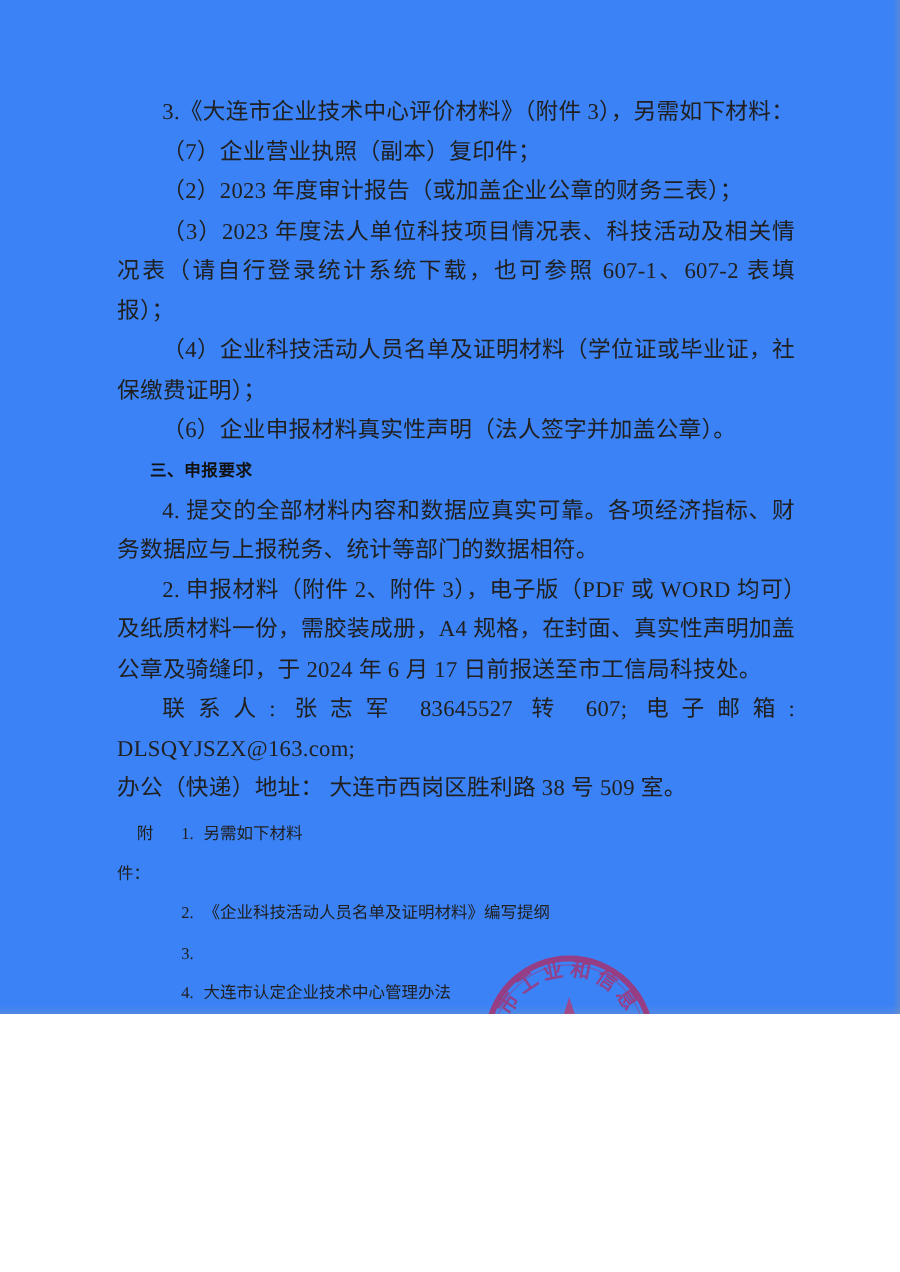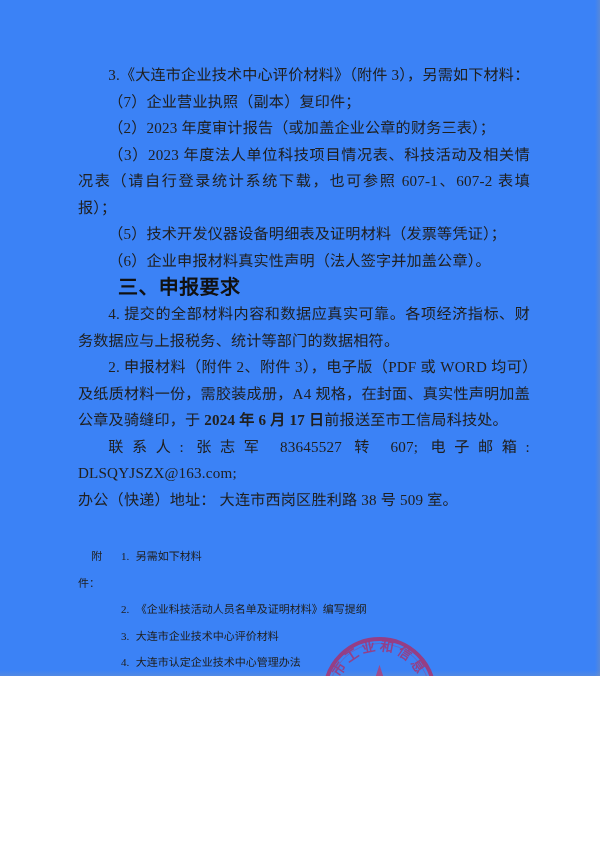--- a/index.html
+++ b/index.html
@@ -47,29 +47,29 @@
     line-height: 26.5px;
     letter-spacing: 0.2px;
     text-align: justify;
     text-justify: inter-ideograph;
     color: #202020;
   }
   p.indent2 { text-indent: 2em; }
 
   .heading {
     margin: 0;
-    font-size: 20px;
+    font-size: 11px;
     line-height: 27px;
     font-weight: bold;
     text-indent: 2em;
     letter-spacing: 0.4px;
     color: #111111;
   }
 
-  b.strongdate { font-weight: bold; }
+  b.strongdate { font-weight: normal; }
 
   
   .attach-block {
     position: absolute;
     left: 78px;
     top: 543px;
     width: 452px;
   }
   .attach-row {
     display: flex;
@@ -144,21 +144,21 @@
 
   <div class="scan-edge-right"></div>
   <div class="scan-edge-bottom"></div>
 
   <div class="body-area">
 
     <p class="para indent2">3.《大连市企业技术中心评价材料》（附件 3），另需如下材料：</p>
     <p class="para indent2">（7）企业营业执照（副本）复印件；</p>
     <p class="para indent2">（2）2023 年度审计报告（或加盖企业公章的财务三表）；</p>
     <p class="para indent2">（3）2023 年度法人单位科技项目情况表、科技活动及相关情况表（请自行登录统计系统下载，也可参照 607-1、607-2 表填报）；</p>
-    <p class="para indent2">（5）技术开发仪器设备明细表及证明材料（发票等凭证）；</p>
+    <p class="para indent2">（4）企业科技活动人员名单及证明材料（学位证或毕业证，社保缴费证明）；</p>
     <p class="para indent2">（6）企业申报材料真实性声明（法人签字并加盖公章）。</p>
 
     <p class="heading">三、申报要求</p>
 
     <p class="para indent2">4. 提交的全部材料内容和数据应真实可靠。各项经济指标、财务数据应与上报税务、统计等部门的数据相符。</p>
 
     <p class="para indent2"><span>2. 申报材料（附件 2、附件 3），电子版（PDF 或 WORD 均可）及纸质材料一份，需胶装成册，A4 规格，在封面、真实性声明加盖公章及骑缝印，于 </span><b class="strongdate">2024 年 6 月 17 日</b><span>前报送至市工信局科技处。</span></p>
 
     <p class="para indent2">联系人: 张志军 83645527 转 607; 电子邮箱: DLSQYJSZX@163.com;</p>
     <p class="para">办公（快递）地址： 大连市西岗区胜利路 38 号 509 室。</p>
@@ -172,21 +172,20 @@
       <span class="attach-text">另需如下材料</span>
     </div>
     <div class="attach-row">
       <span class="attach-label"></span>
       <span class="attach-num">2.</span>
       <span class="attach-text">《企业科技活动人员名单及证明材料》编写提纲</span>
     </div>
     <div class="attach-row">
       <span class="attach-label"></span>
       <span class="attach-num">3.</span>
-      <span class="attach-text">大连市企业技术中心评价材料</span>
     </div>
     <div class="attach-row">
       <span class="attach-label"></span>
       <span class="attach-num">4.</span>
       <span class="attach-text">大连市认定企业技术中心管理办法</span>
     </div>
   </div>
 
   <svg class="seal" viewBox="0 0 240 240" aria-hidden="true">
     <defs>

